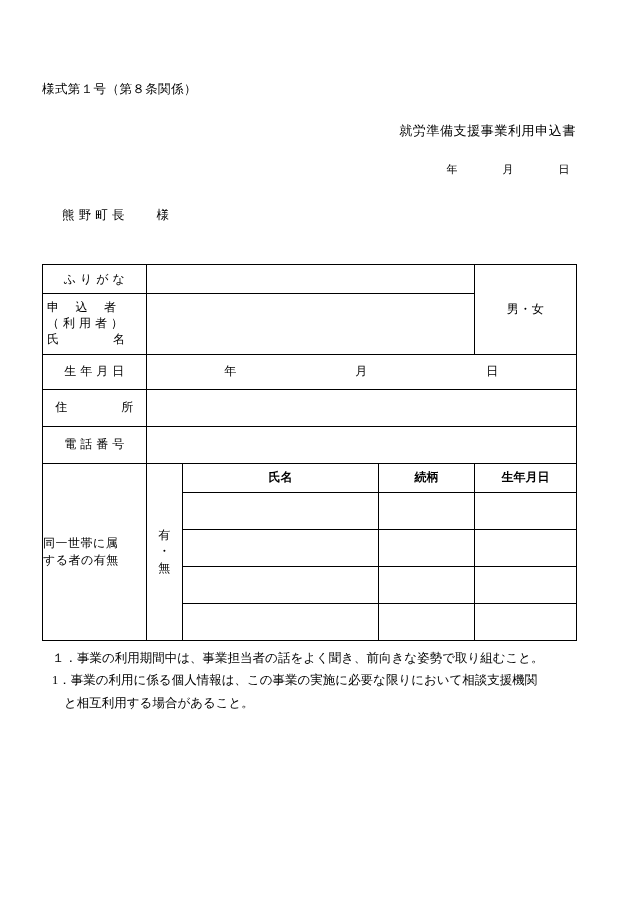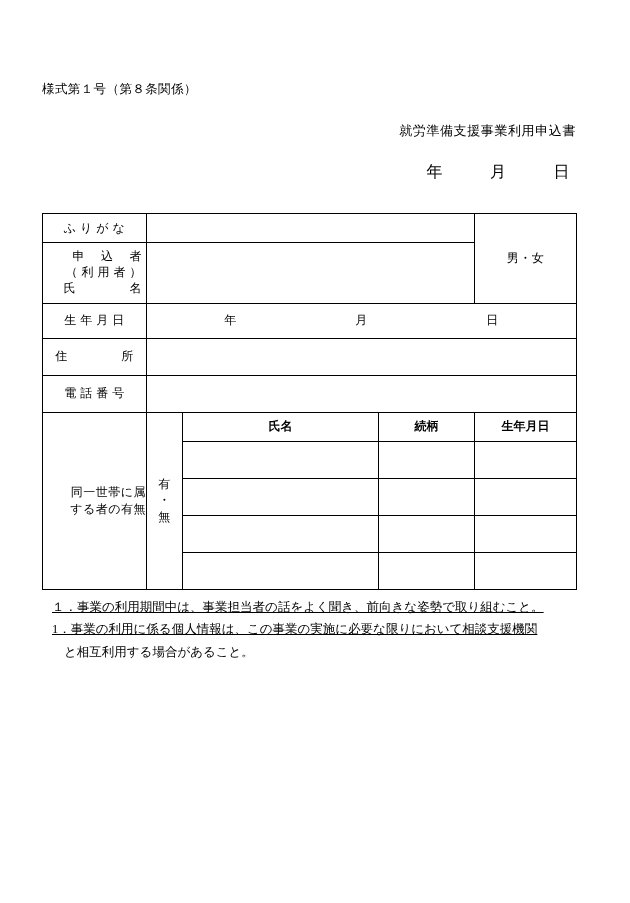--- a/index.html
+++ b/index.html
@@ -31,21 +31,21 @@
     letter-spacing: 0.4px;
     margin: 0 0 24px 0;
   }
   .doc-title {
     font-size: 13px;
     text-align: right;
     letter-spacing: 0.6px;
     margin: 0 0 22px 0;
   }
   .date-line {
-    font-size: 16px;
+    font-size: 11px;
     text-align: right;
     padding-right: 6px;
     letter-spacing: 0.5px;
     margin: 0 0 30px 0;
   }
   .date-line span { display: inline-block; }
   .date-line .gap { width: 38px; }
   .addressee {
     font-size: 12.5px;
     margin: 0 0 40px 0;
@@ -79,21 +79,21 @@
     text-align: center;
     letter-spacing: 0.5px;
     padding: 0 4px;
     white-space: nowrap;
   }
   .h28 { height: 28px; }
   .h34 { height: 34px; text-align: center; }
   .h36 { height: 36px; }
   .centered { text-align: center; font-weight: bold; }
   .vert-label {
-    text-align: right;
+    text-align: left;
     line-height: 1.35;
     font-size: 12px;
     letter-spacing: 0.5px;
   }
   .yumu {
     text-align: center;
     font-size: 11.5px;
     line-height: 1.35;
     letter-spacing: 0.5px;
     padding: 0 3px;
@@ -104,41 +104,45 @@
     padding: 0 18px;
   }
   .dateblock span { letter-spacing: 0.5px; }
 
   .notes {
     margin-top: 6px;
     font-size: 12.5px;
     line-height: 1.8;
   }
   .notes .nhead { letter-spacing: 0.3px; }
-  .notes .nitem { padding-left: 10px; text-decoration: underline; }
+  .notes .nitem { padding-left: 10px; }
   .notes .ncont { padding-left: 22px; }
 </style>
 </head>
 <body>
 
 <div class="page">
   <div class="sheet">
 
     <div class="form-no">様式第１号（第８条関係）</div>
 
     <div class="doc-title">就労準備支援事業利用申込書</div>
 
     <div class="date-line">
       <span>年</span>
       <span class="gap"></span>
       <span>月</span>
       <span class="gap"></span>
       <span>日</span>
     </div>
 
+    <div class="addressee">
+      <span>熊 野 町 長</span>
+      <span class="sama">様</span>
+    </div>
 
 
     <table class="mainform">
       <colgroup>
         <col style="width:104px">
         <col style="width:36px">
         <col style="width:196px">
         <col style="width:96px">
         <col style="width:102px">
       </colgroup>

